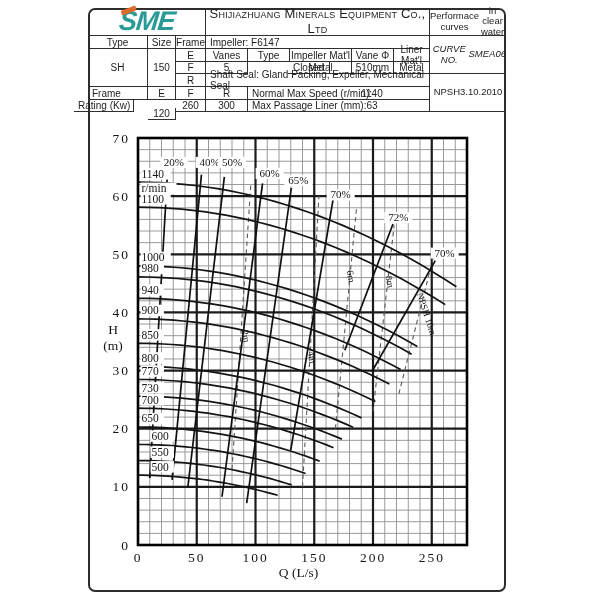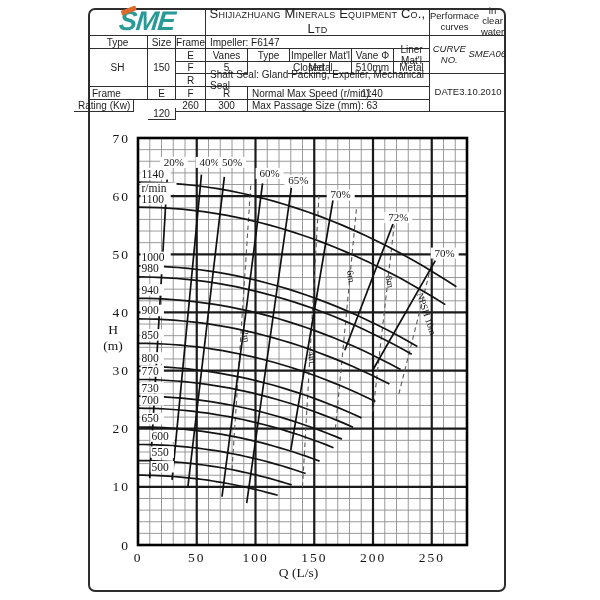--- a/index.html
+++ b/index.html
@@ -83,30 +83,30 @@
   <div class="tc left" style="left:248px;top:87px;width:182px;height:13px;">
     <span>Normal Max Speed (r/min):</span>
     <span class="vals" style="left:94px;width:60px;">1140</span>
   </div>
 
   <div class="tc left" style="left:74px;top:100px;width:60px;height:12px;">Rating (Kw)</div>
   <div class="tc" style="left:148px;top:100px;width:28px;height:12px;margin-top:8px;">120</div>
   <div class="tc" style="left:176px;top:100px;width:30px;height:12px;">260</div>
   <div class="tc" style="left:206px;top:100px;width:42px;height:12px;">300</div>
   <div class="tc left" style="left:248px;top:100px;width:182px;height:12px;">
-    <span>Max Passage Size (mm):</span>
+    <span>Max Passage Liner (mm):</span>
     <span class="vals" style="left:94px;width:60px;">63</span>
   </div>
 
   <div class="tc rc noR" style="left:430px;top:36px;width:76px;height:38px;font-style:italic;">
     <span>CURVE NO.</span>
     <span>SMEA06</span>
   </div>
   <div class="tc rc noR" style="left:430px;top:74px;width:76px;height:38px;">
-    <span>DATE</span>
+    <span>NPSH</span>
     <span>3.10.2010</span>
   </div>
 
   <svg id="chart-svg" viewBox="0 0 600 600" width="600" height="600" style="position:absolute;left:0;top:0;">
       <line x1="149.75" y1="138" x2="149.75" y2="545" class="gmin"></line>
       <line x1="161.5" y1="138" x2="161.5" y2="545" class="gmin"></line>
       <line x1="173.25" y1="138" x2="173.25" y2="545" class="gmin"></line>
       <line x1="185" y1="138" x2="185" y2="545" class="gmin"></line>
       <line x1="208.5" y1="138" x2="208.5" y2="545" class="gmin"></line>
       <line x1="220.25" y1="138" x2="220.25" y2="545" class="gmin"></line>

